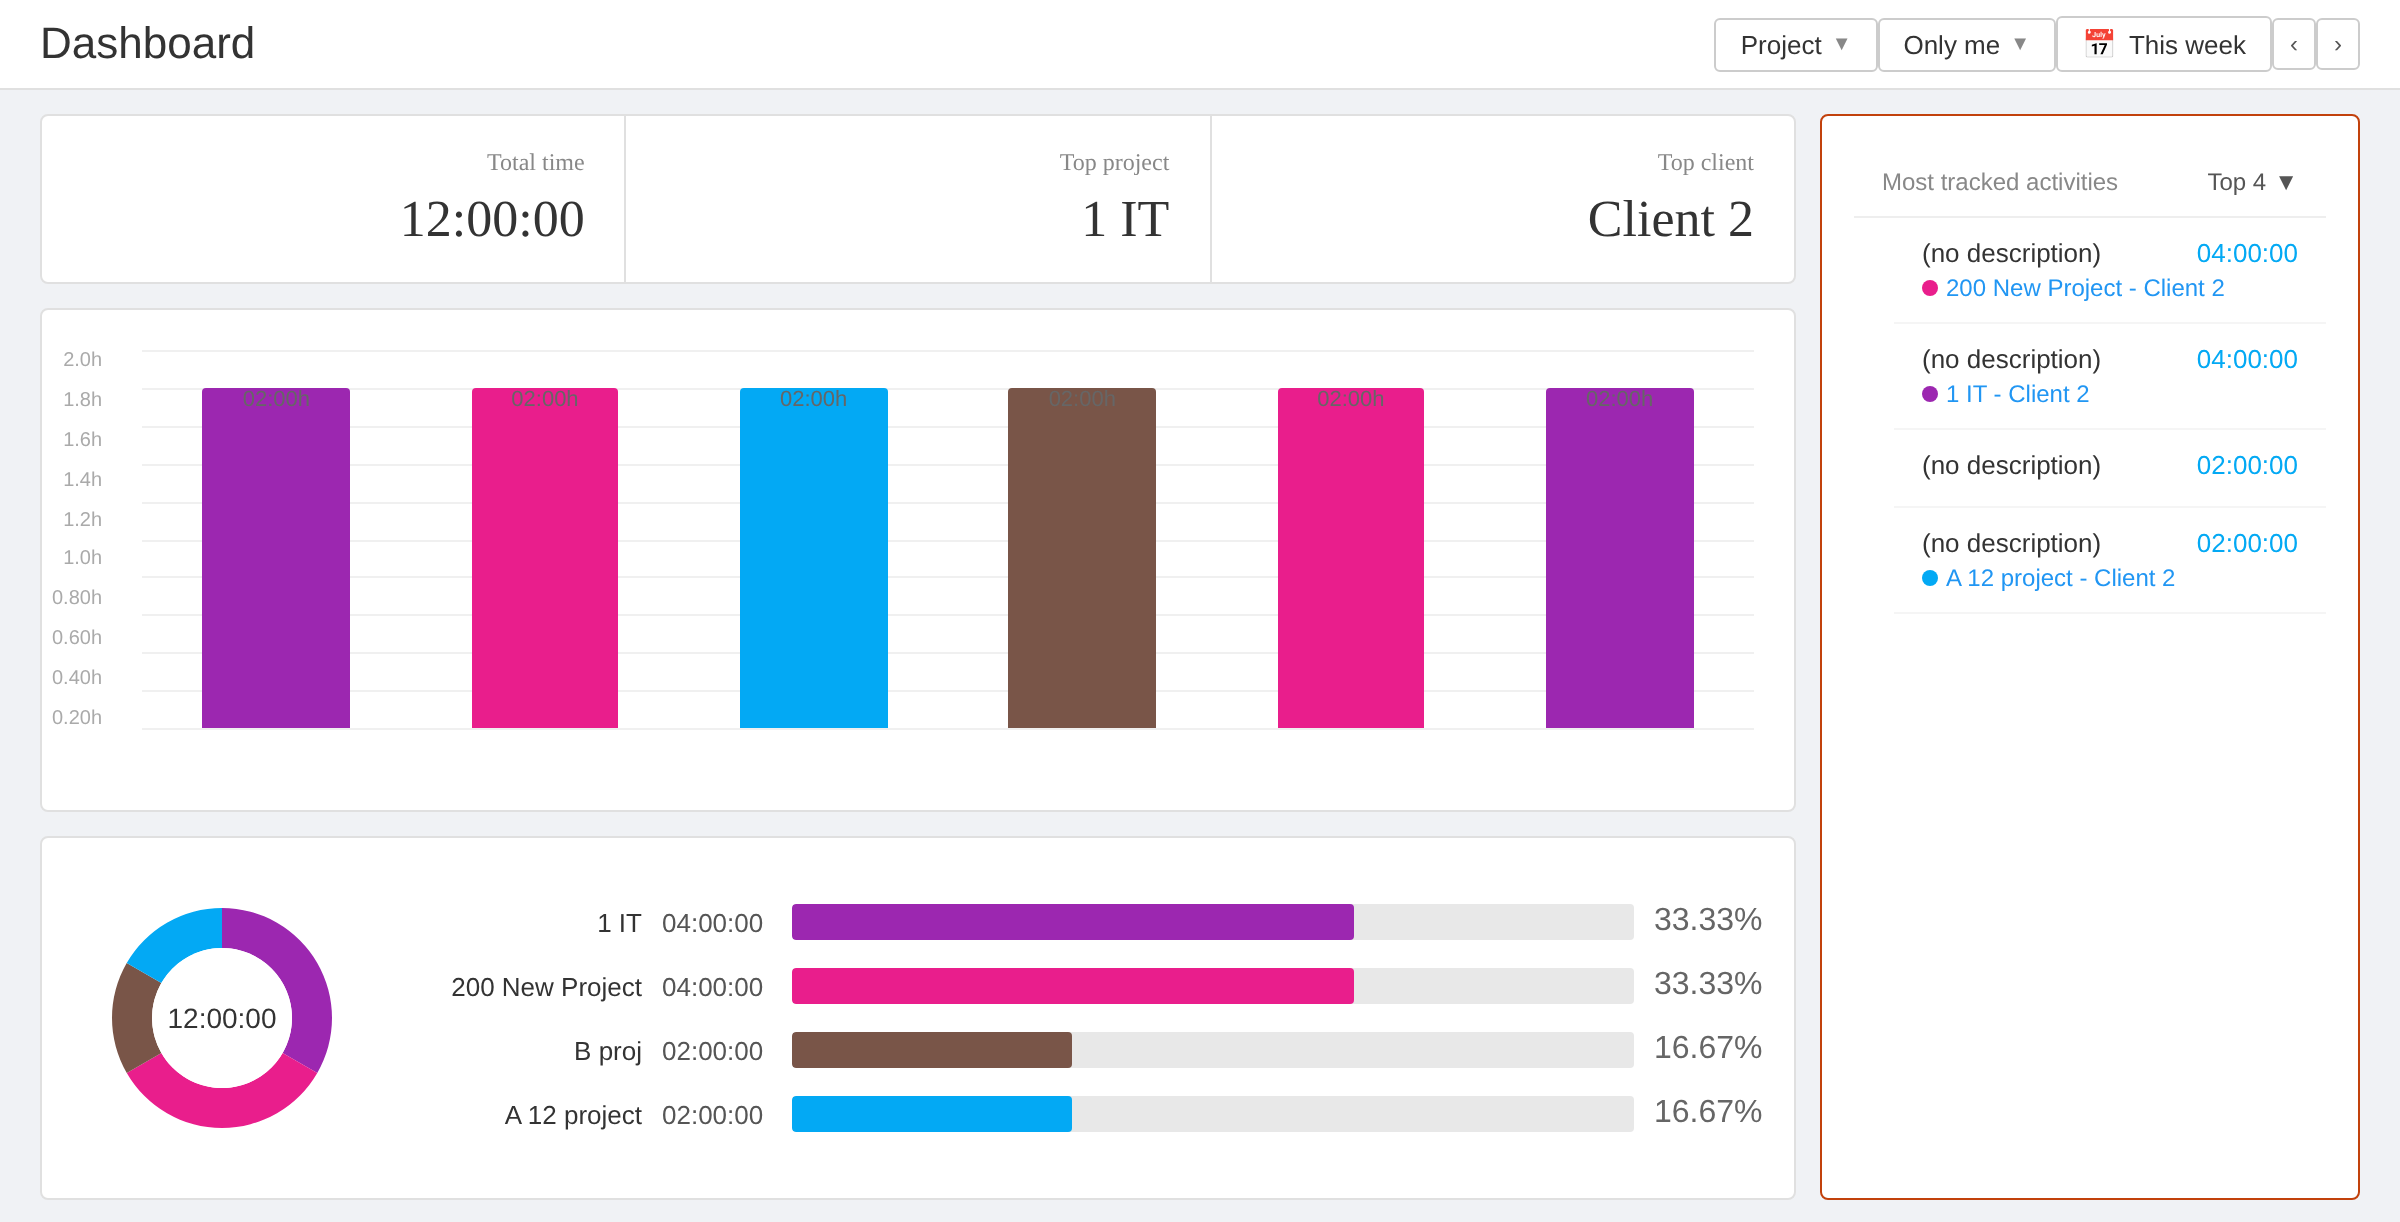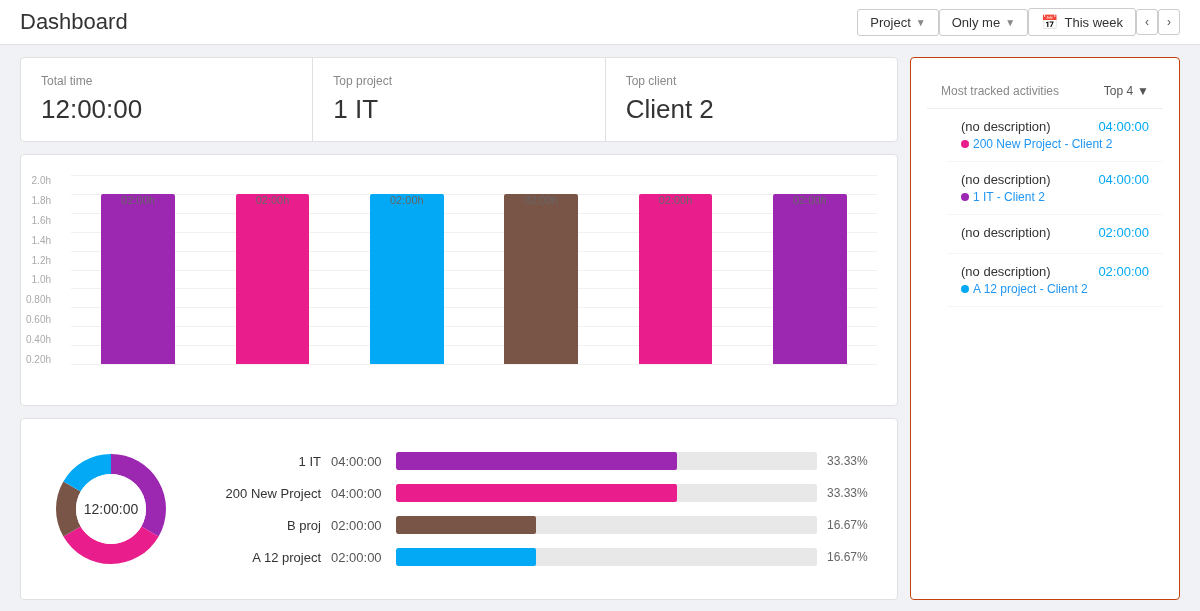--- a/index.html
+++ b/index.html
@@ -31,21 +31,21 @@
 
     .main-content { display: flex; gap: 12px; padding: 12px 20px; }
     .left-panel { flex: 1; display: flex; flex-direction: column; gap: 12px; }
     .right-panel { width: 270px; background: #fff; border: 1px solid #c2410c; border-radius: 4px; padding: 16px; }
 
     
     .summary-cards {
       display: flex; background: #fff; border: 1px solid #e0e0e0; border-radius: 4px; overflow: hidden;
     }
     .summary-card {
-      flex: 1; padding: 16px 20px; text-align: left; border-right: 1px solid #e0e0e0;
+      flex: 1; padding: 16px 20px; text-align: right; border-right: 1px solid #e0e0e0; font-family: Liberation Serif, serif;
     }
     .summary-card:last-child { border-right: none; }
     .summary-card .label { color: #888; font-size: 12px; margin-bottom: 6px; }
     .summary-card .value { font-size: 26px; font-weight: 300; color: #333; }
 
     
     .chart-panel {
       background: #fff; border: 1px solid #e0e0e0; border-radius: 4px; padding: 20px 20px 10px 50px;
     }
     .bar-chart { position: relative; height: 220px; }
@@ -71,21 +71,21 @@
       font-size: 14px; font-weight: 500; color: #333; text-align: center;
     }
 
     
     .project-list { flex: 1; display: flex; flex-direction: column; gap: 14px; }
     .project-row { display: flex; align-items: center; gap: 10px; }
     .project-name { width: 110px; text-align: right; font-size: 13px; color: #333; }
     .project-time { width: 55px; font-size: 13px; color: #555; }
     .progress-track { flex: 1; background: #e8e8e8; border-radius: 2px; height: 18px; position: relative; overflow: hidden; }
     .progress-fill { height: 100%; border-radius: 2px; }
-    .project-pct { width: 50px; text-align: left; font-size: 12px; color: #666; }
+    .project-pct { width: 50px; text-align: left; font-size: 16px; color: #666; }
 
     
     .activities-header {
       display: flex; justify-content: space-between; align-items: center;
       padding: 10px 14px; border-bottom: 1px solid #eee;
     }
     .activities-title { font-size: 12px; color: #888; }
     .top10-btn {
       font-size: 12px; color: #555; cursor: pointer; display: flex; align-items: center; gap: 4px;
       border: none; background: none;

